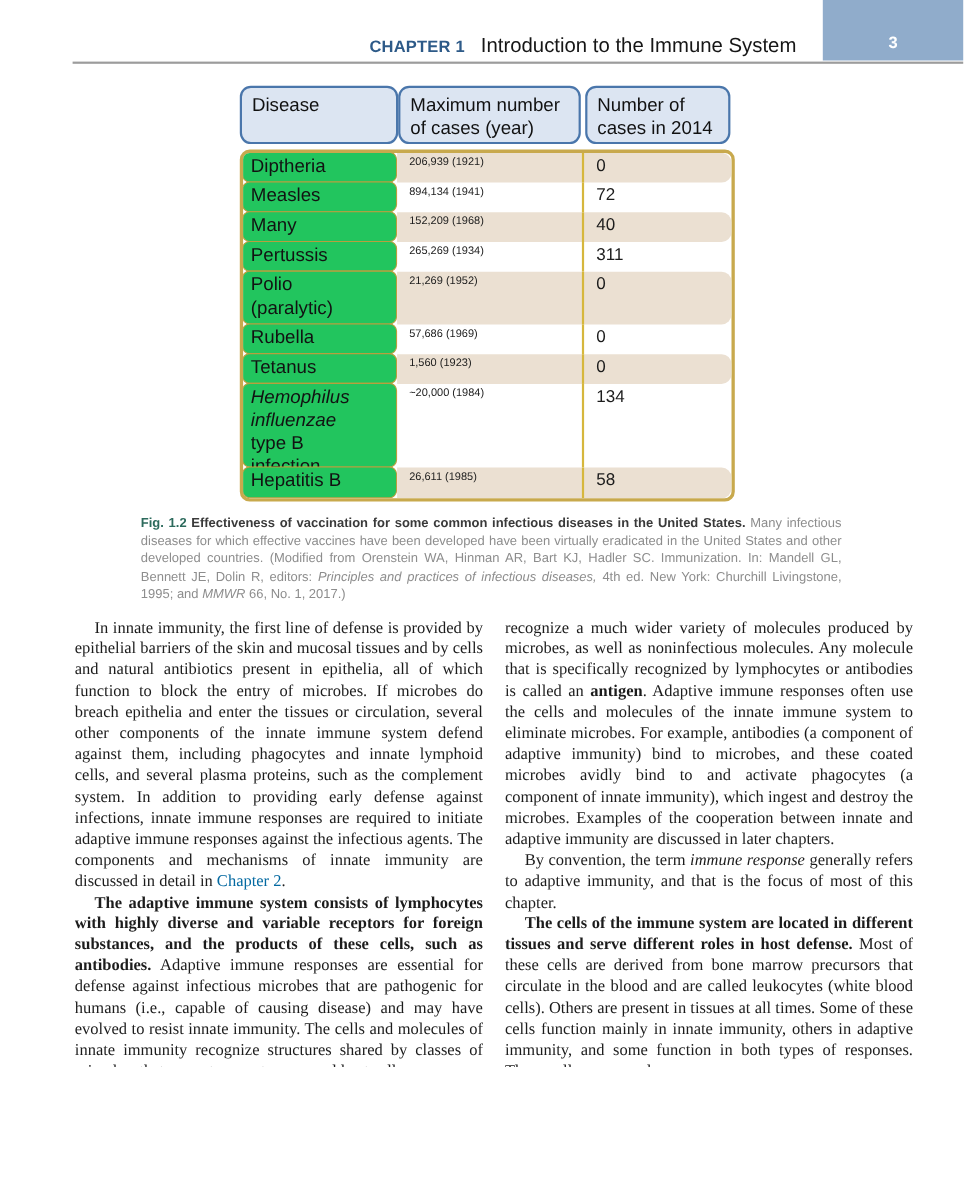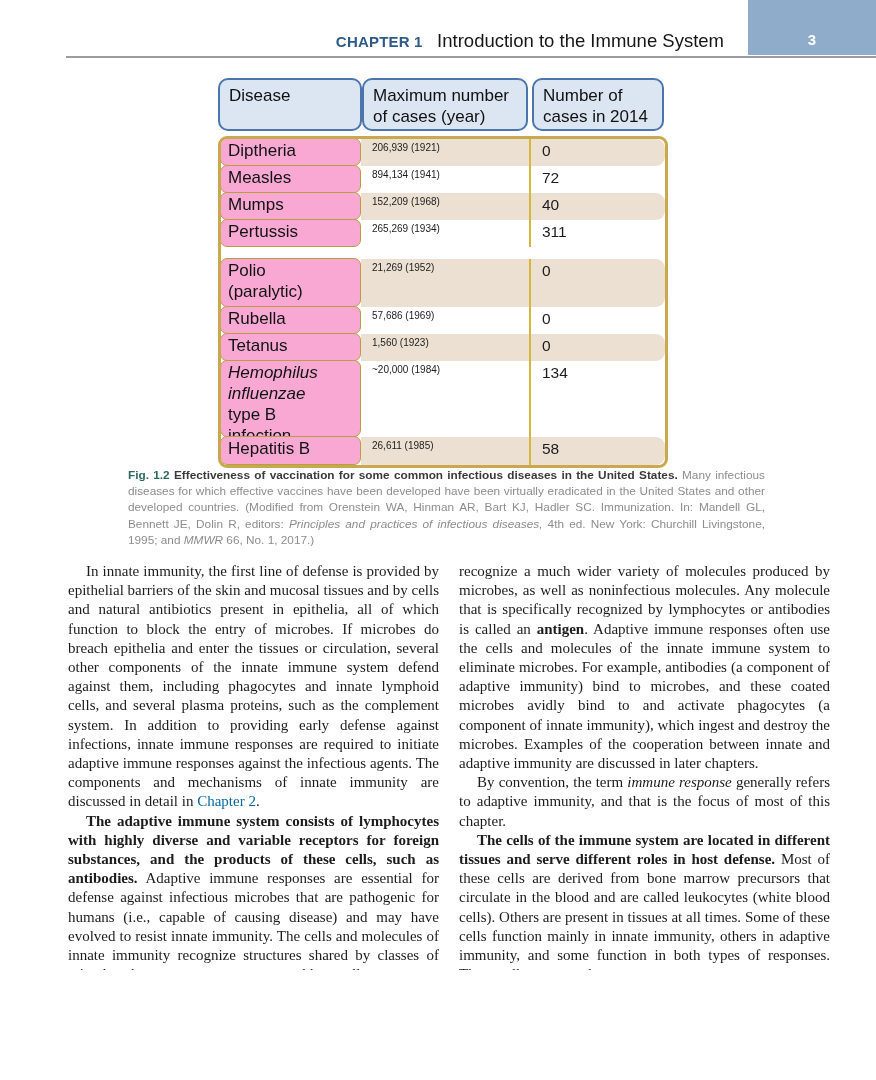--- a/index.html
+++ b/index.html
@@ -18,22 +18,22 @@
   
   .figtable{position:absolute;left:218px;top:78px;width:450px;}
   .thead{display:flex;}
   .th{box-sizing:border-box;border:2px solid #4a76ab;background:#dce5f2;border-radius:10px;
       padding:5px 8px 4px 9px;font-size:17px;line-height:21px;color:#111;height:53px;}
   .th1{width:144px;margin-right:0;}
   .th2{width:166px;margin-right:4px;}
   .th3{width:132px;}
   .tbody{margin-top:5px;border:3px solid #c8a94d;border-radius:9px;overflow:hidden;background:#fff;}
   .trow{display:flex;}
-  .rh-s{height:27px;}.rh-m{height:48px;margin-top:12px;}.rh-l{height:76px;}.rh-e{height:28px;}
-  .dcell{box-sizing:border-box;width:141px;background:#f9a8d4;border:1.5px solid #b89f3e;
+  .rh-s{height:27px;}.rh-m{height:48px;}.rh-l{height:76px;}.rh-e{height:28px;}
+  .dcell{box-sizing:border-box;width:141px;background:#22c55e;border:1.5px solid #b89f3e;
          border-radius:7px;margin:-1px 0 0 -1px;padding:1px 22px 0 7px;font-size:17px;line-height:21px;color:#121212;flex:none;}
   .dcell .it{font-style:italic;}
   .dcell .blk{display:block;}
   .drow{flex:1;display:flex;}
   .drow.beige{background:#ebe0d2;border-radius:0 9px 9px 0;}
   .c2{box-sizing:border-box;width:168px;padding:3px 8px 0 11px;font-size:10px;color:#1c1c1c;flex:none;}
   .c3{box-sizing:border-box;flex:1;border-left:2px solid #d6b73d;padding:3px 8px 0 11px;font-size:15.5px;color:#1c1c1c;}
 
   
   .caption{position:absolute;left:128px;top:455px;width:637px;font-size:11.8px;line-height:16.3px;
@@ -102,21 +102,21 @@
 
       <div class="trow rh-s">
         <div class="dcell">Measles</div>
         <div class="drow">
           <div class="c2">894,134 (1941)</div>
           <div class="c3">72</div>
         </div>
       </div>
 
       <div class="trow rh-s">
-        <div class="dcell">Mumps</div>
+        <div class="dcell">Many</div>
         <div class="drow beige">
           <div class="c2">152,209 (1968)</div>
           <div class="c3">40</div>
         </div>
       </div>
 
       <div class="trow rh-s">
         <div class="dcell">Pertussis</div>
         <div class="drow">
           <div class="c2">265,269 (1934)</div>

